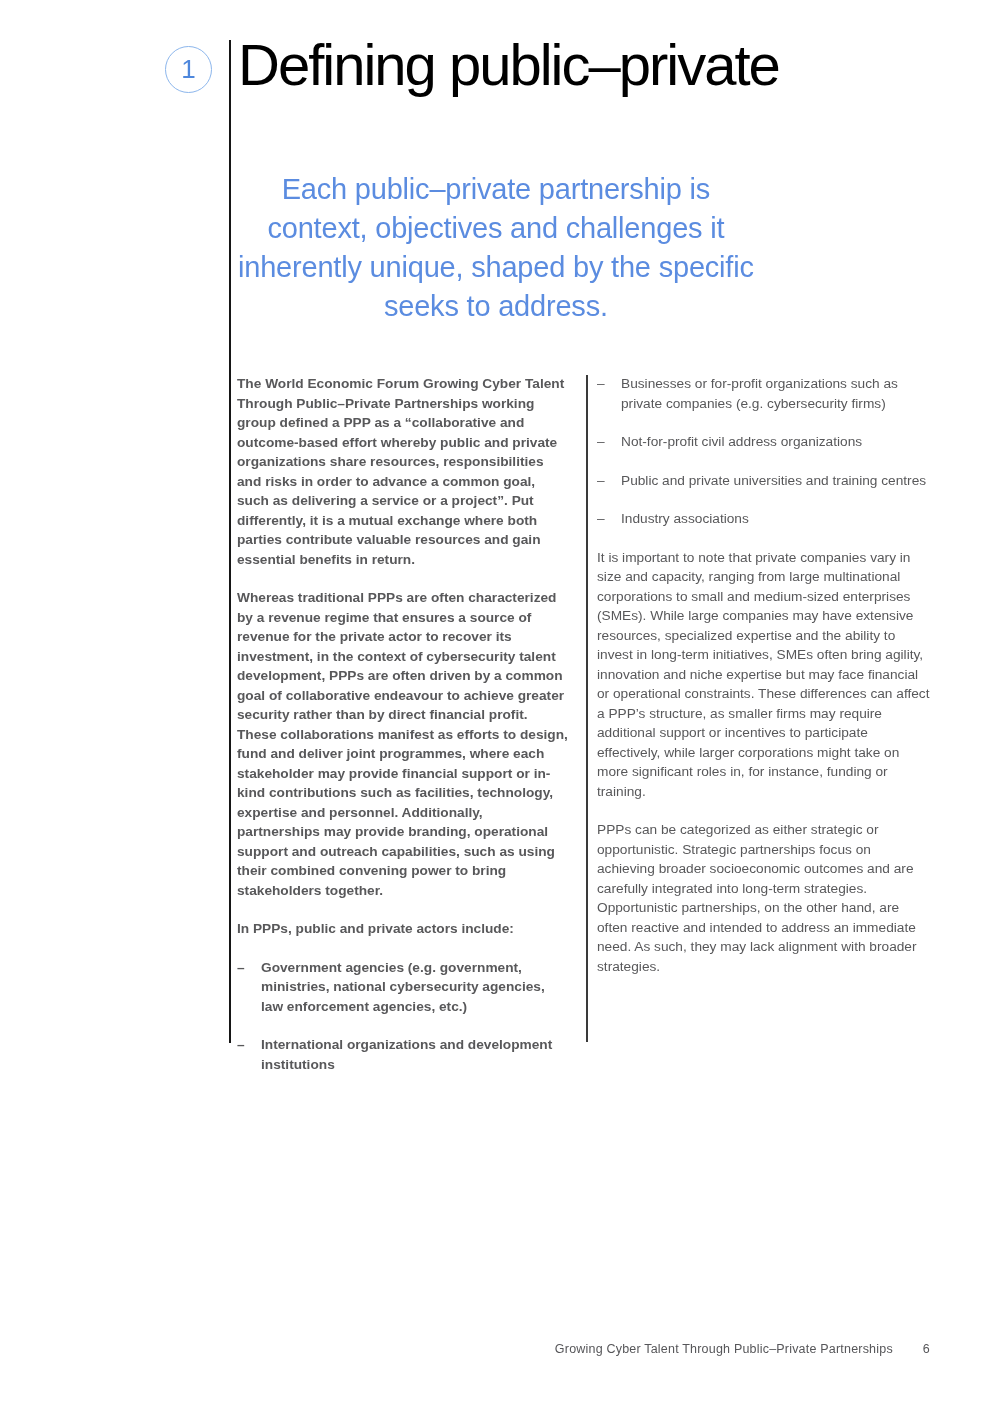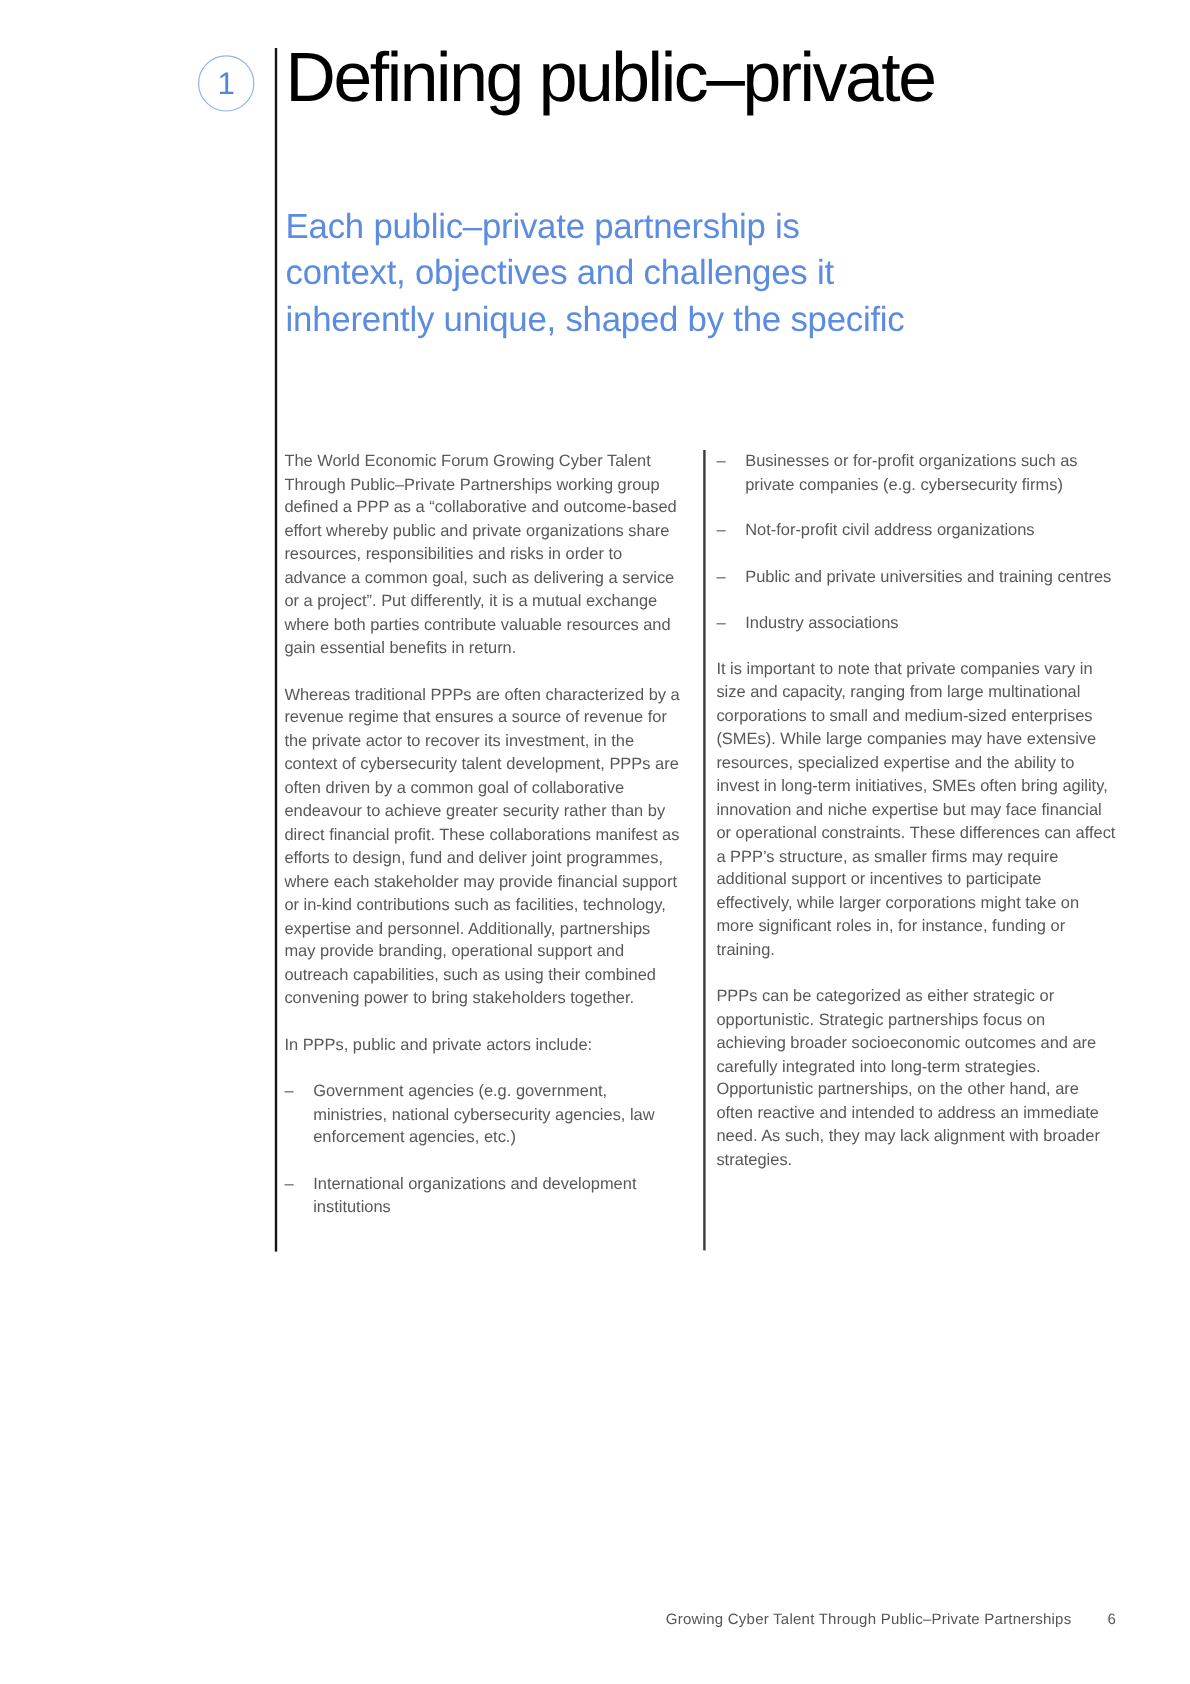--- a/index.html
+++ b/index.html
@@ -47,32 +47,33 @@
   }
   .page-title span { display: block; }
   .page-subtitle {
     position: absolute;
     left: 238px;
     top: 170px;
     font-size: 29px;
     line-height: 39px;
     letter-spacing: -0.2px;
     color: #5b8ce0;
+    text-align: center;
   }
   .page-subtitle span { display: block; }
   .columns {
     position: absolute;
     left: 237px;
     top: 374px;
     width: 694px;
     color: #58585a;
     font-size: 13.7px;
     line-height: 19.5px;
   }
-  .col-left  { position: absolute; left: 0;     top: 0; width: 332px; }
+  .col-left  { position: absolute; left: 0;     top: 0; width: 332px; font-weight: bold; }
   .col-right { position: absolute; left: 360px; top: 0; width: 334px; }
   .col-divider {
     position: absolute;
     left: 349px;
     top: 1px;
     width: 1.5px;
     height: 667px;
     background: #3a3a3a;
   }
   .columns p { margin: 0 0 19px 0; }
@@ -103,20 +104,21 @@
   <div class="left-rule"></div>
 
   <h1 class="page-title">
     <span>Defining public–private</span>
   </h1>
 
   <div class="page-subtitle">
     <span>Each public–private partnership is</span>
     <span>context, objectives and challenges it</span>
     <span>inherently unique, shaped by the specific</span>
+    <span>seeks to address.</span>
   </div>
 
   <div class="columns">
 
     <div class="col-left">
       <p>The World Economic Forum Growing Cyber Talent Through Public–Private Partnerships working group defined a PPP as a “collaborative and outcome-based effort whereby public and private organizations share resources, responsibilities and risks in order to advance a common goal, such as delivering a service or a project”. Put differently, it is a mutual exchange where both parties contribute valuable resources and gain essential benefits in return.</p>
       <p>Whereas traditional PPPs are often characterized by a revenue regime that ensures a source of revenue for the private actor to recover its investment, in the context of cybersecurity talent development, PPPs are often driven by a common goal of collaborative endeavour to achieve greater security rather than by direct financial profit. These collaborations manifest as efforts to design, fund and deliver joint programmes, where each stakeholder may provide financial support or in-kind contributions such as facilities, technology, expertise and personnel. Additionally, partnerships may provide branding, operational support and outreach capabilities, such as using their combined convening power to bring stakeholders together.</p>
       <p>In PPPs, public and private actors include:</p>
 
       <div class="bullet">

